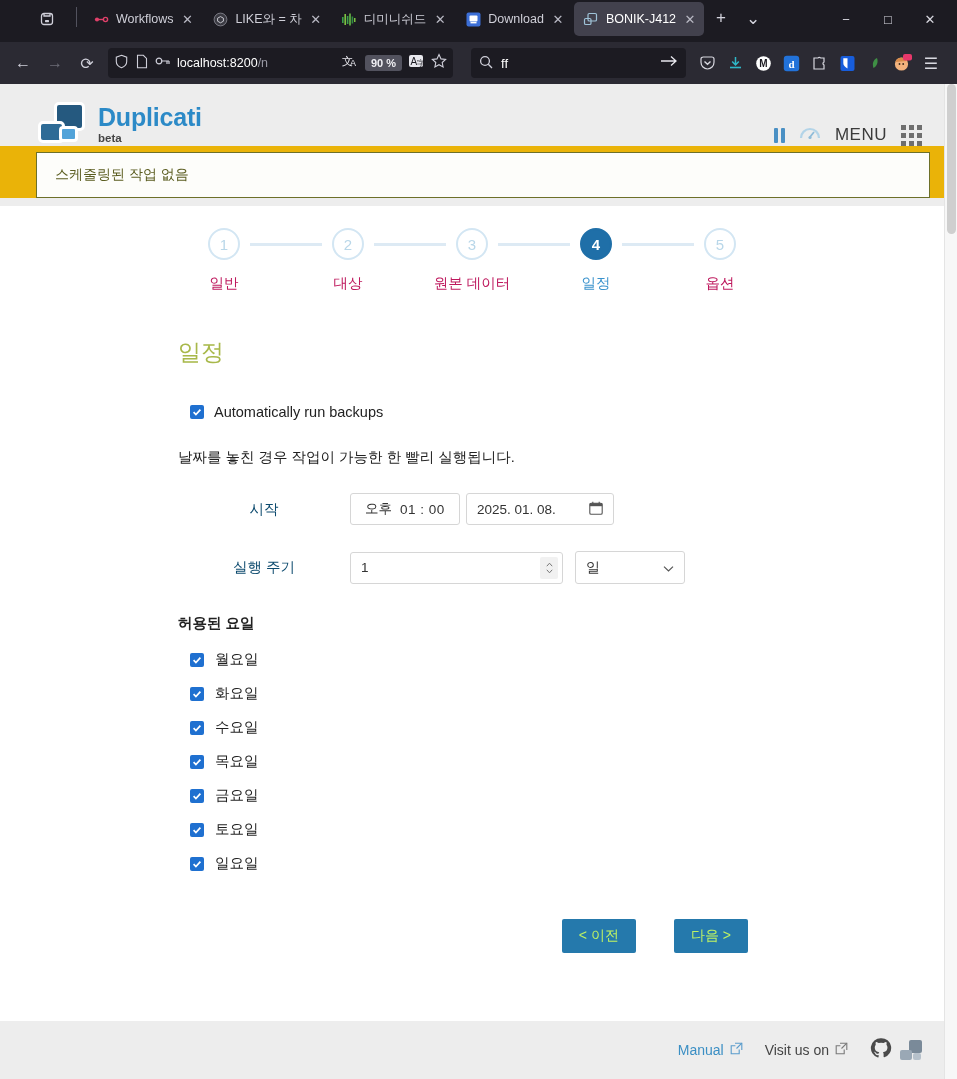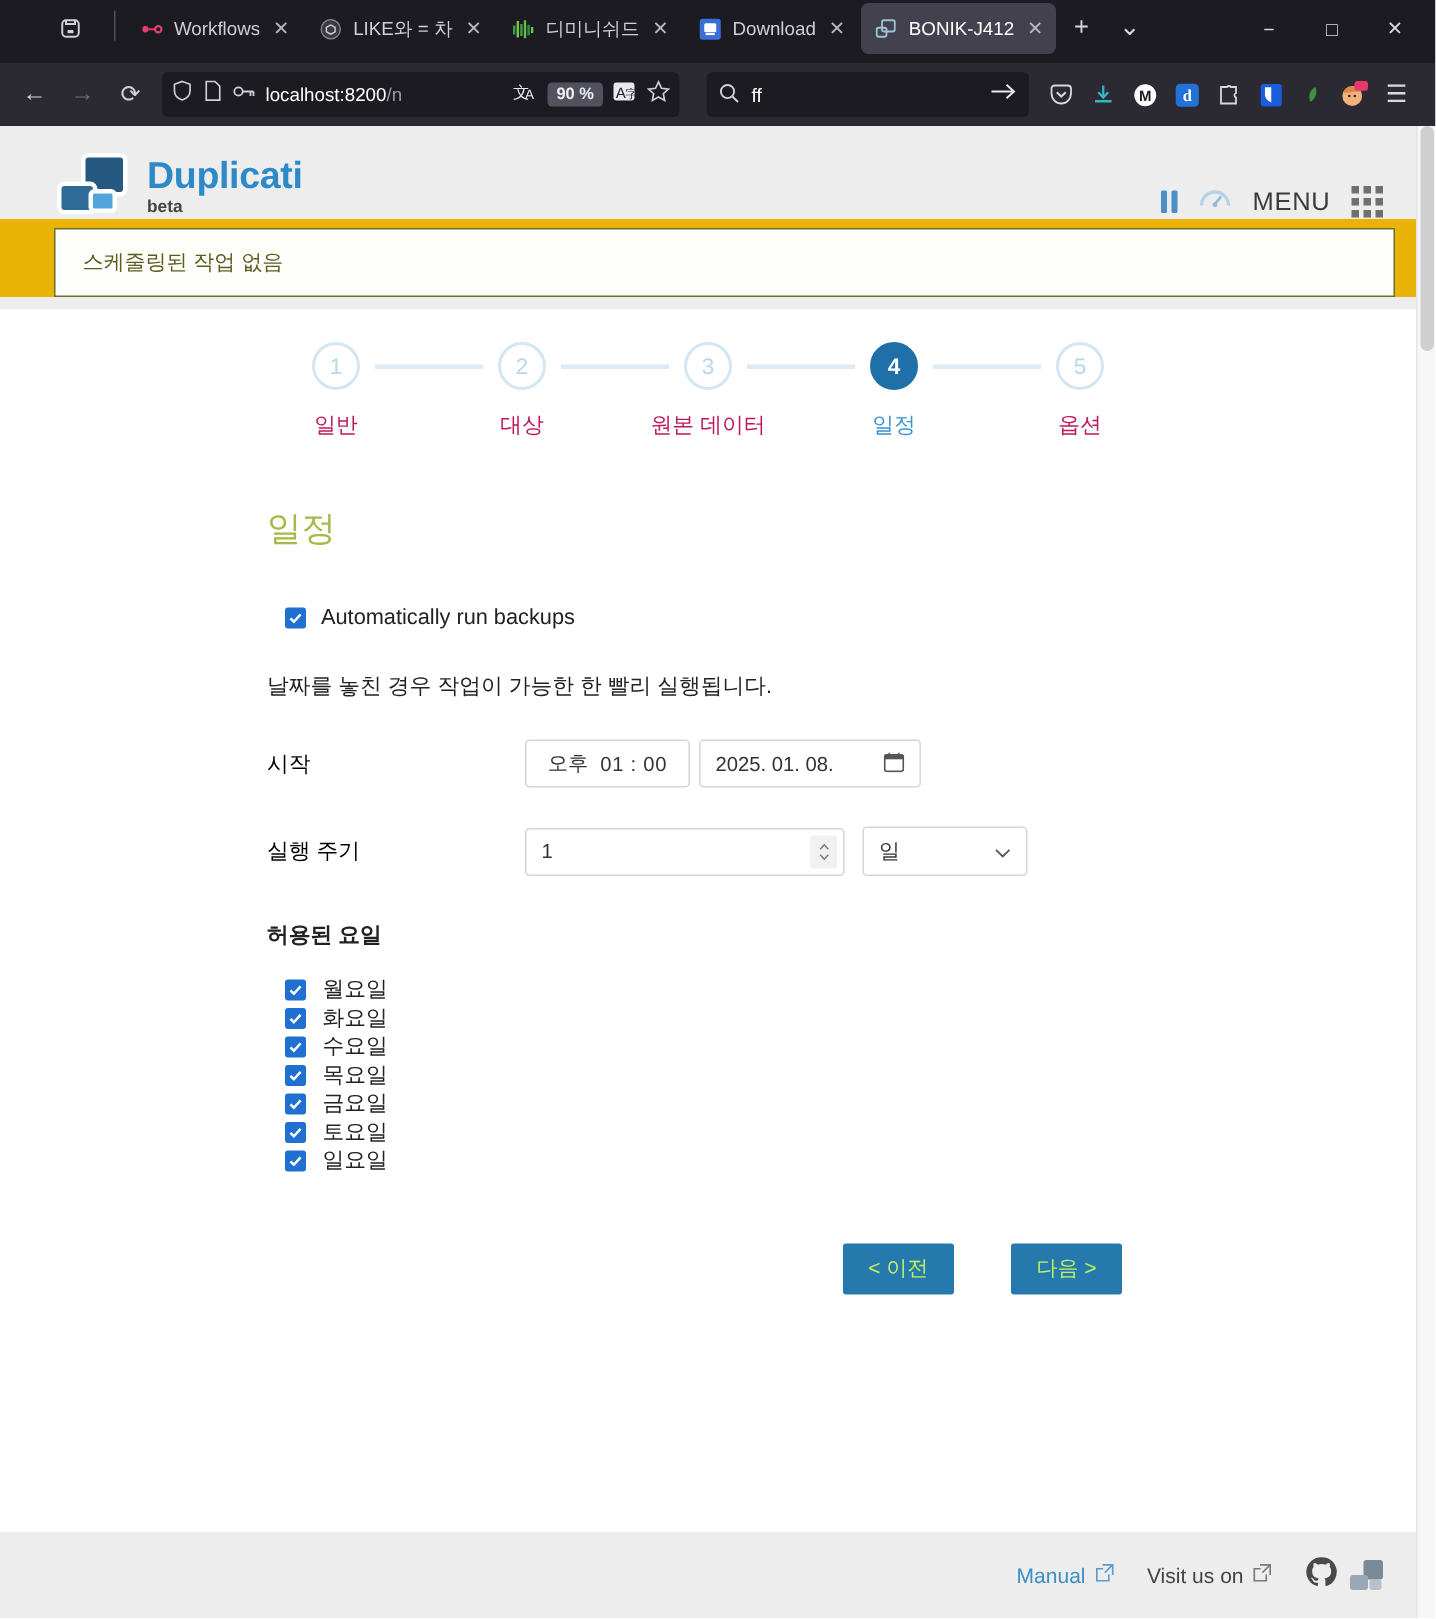--- a/index.html
+++ b/index.html
@@ -118,38 +118,38 @@
   .chk-row { display: flex; align-items: center; gap: 10px; margin-top: 36px; padding-left: 12px; }
   .cb {
     width: 14px; height: 14px; border-radius: 2px; background: #1f70d0;
     display: flex; align-items: center; justify-content: center; flex: 0 0 14px;
   }
   .cb svg { display: block; }
   .chk-label { font-size: 14.5px; color: #222; }
   .desc { margin-top: 28px; font-size: 14.5px; color: #222; }
 
   .fieldrow { display: flex; align-items: center; margin-top: 26px; }
-  .fieldlabel { width: 172px; font-size: 14.5px; color: #000000; }
+  .fieldlabel { width: 172px; font-size: 14.5px; color: #0c4a6e; text-align: center; }
   .inp {
     height: 32px; border: 1px solid #d6d6d6; background: #fff; border-radius: 3px;
     display: flex; align-items: center; padding: 0 10px; font-size: 13.5px; color: #333;
   }
   .inp-time { width: 110px; justify-content: center; gap: 8px; }
   .inp-time .ampm { color: #333; }
   .inp-time .tval { letter-spacing: 0.5px; }
   .inp-date { width: 148px; margin-left: 6px; justify-content: space-between; }
   .inp-num { width: 213px; justify-content: space-between; padding-right: 4px; }
   .spin { width: 18px; height: 22px; background: #f1f1f1; border-radius: 2px; display:flex; flex-direction:column; align-items:center; justify-content:center; gap:2px; }
   .sel {
     width: 110px; height: 33px; margin-left: 12px; border: 1px solid #d6d6d6; background: #fff;
     border-radius: 3px; display: flex; align-items: center; justify-content: space-between;
     padding: 0 10px; font-size: 14px; color: #333;
   }
   .days-title { margin-top: 30px; font-size: 14.5px; font-weight: bold; color: #222; }
-  .day-row { display: flex; align-items: center; gap: 11px; padding-left: 12px; }
+  .day-row { display: flex; align-items: center; gap: 11px; margin-top: 15px; padding-left: 12px; }
   .day-row:first-of-type { margin-top: 17px; }
   .day-label { font-size: 14.5px; color: #222; }
 
   .btnrow { display: flex; justify-content: flex-end; gap: 10px; padding: 46px 196px 0 0; }
   .btn {
     background: #2579ac; color: #bef264; border: none; border-radius: 2px;
     font-size: 14px; padding: 8px 17px; font-family: inherit; margin-left: 28px;
   }
 
   .footer {

